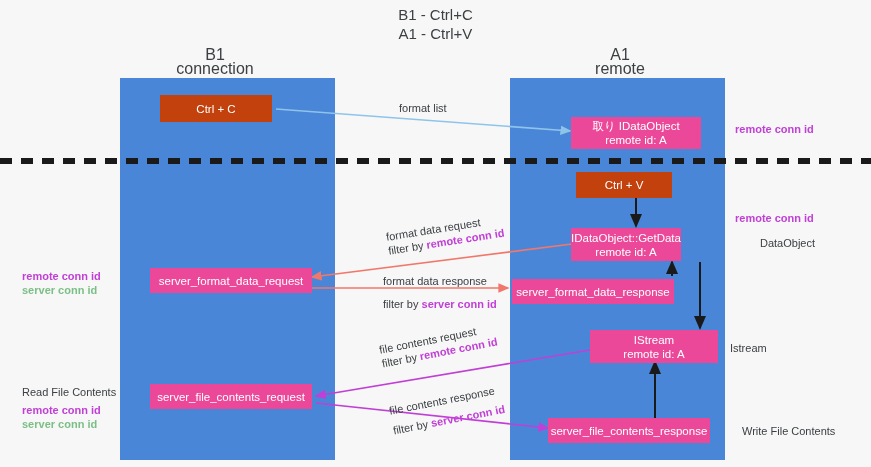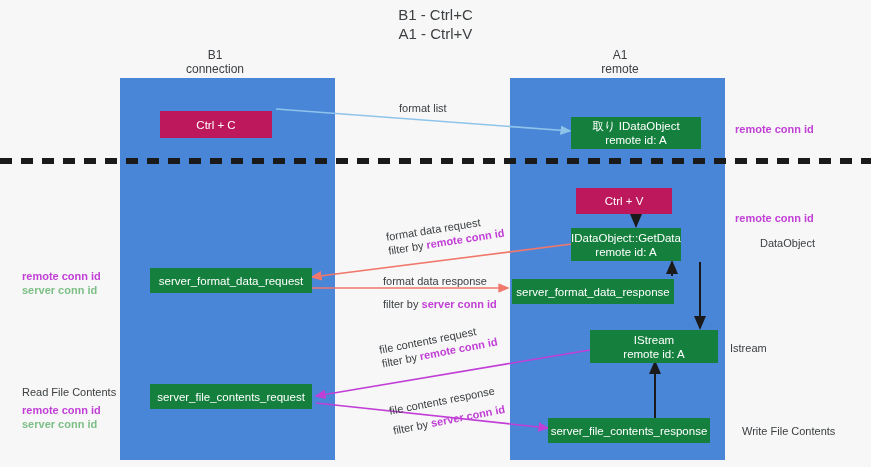--- a/index.html
+++ b/index.html
@@ -3,26 +3,26 @@
 <meta charset="utf-8">
 <style>
   html,body{margin:0;padding:0;background:#f7f7f7;}
   body{font-family:"Liberation Sans","DejaVu Sans",sans-serif;}
   #stage{position:relative;width:871px;height:467px;background:#f7f7f7;overflow:hidden;}
   #svg-layer{position:absolute;left:0;top:0;width:871px;height:467px;pointer-events:none;}
 
   .title{position:absolute;left:0;top:5px;width:871px;text-align:center;font-size:15px;color:#3c4043;line-height:19px;}
 
   .col{position:absolute;background:#4a86d8;}
-  .col-head{position:absolute;text-align:center;font-size:12px;color:#3c4043;line-height:14px;}
+  .col-head{position:absolute;text-align:center;font-size:16px;color:#3c4043;line-height:14px;}
 
   .node{position:absolute;box-sizing:border-box;display:flex;flex-direction:column;align-items:center;justify-content:center;
         font-size:11.5px;color:#ffffff;text-align:center;line-height:14px;}
-  .node.green{background:#be185d;margin-top:16px;}
-  .node.orange{background:#15803d;}
+  .node.green{background:#c2410c;}
+  .node.orange{background:#ec4899;}
   .node .l2{font-size:11.5px;}
 
   .flabel{position:absolute;font-size:11px;color:#3c4043;line-height:14px;white-space:nowrap;}
   .flabel .rc{color:#c13fd6;font-weight:bold;}
   .flabel .sc{color:#c13fd6;font-weight:bold;}
   .rot-up{transform:rotate(-9deg);transform-origin:left top;}
   .rot-up2{transform:rotate(-11deg);transform-origin:left top;}
 
   .sidelab{position:absolute;font-size:11px;color:#3c4043;line-height:15px;white-space:nowrap;}
   .sidelab.purple{color:#c13fd6;font-weight:bold;}

